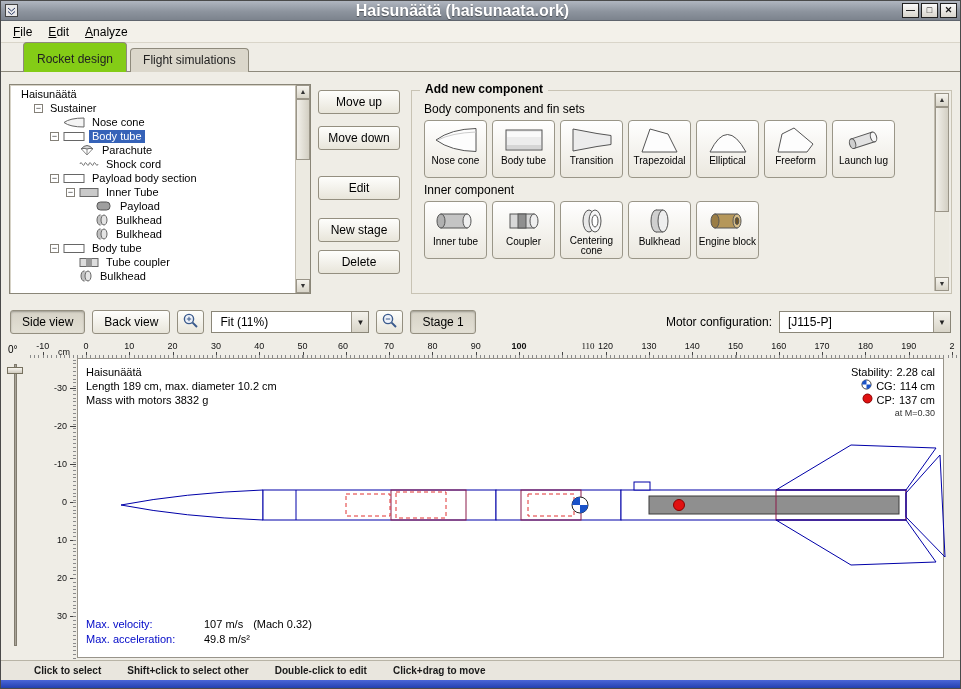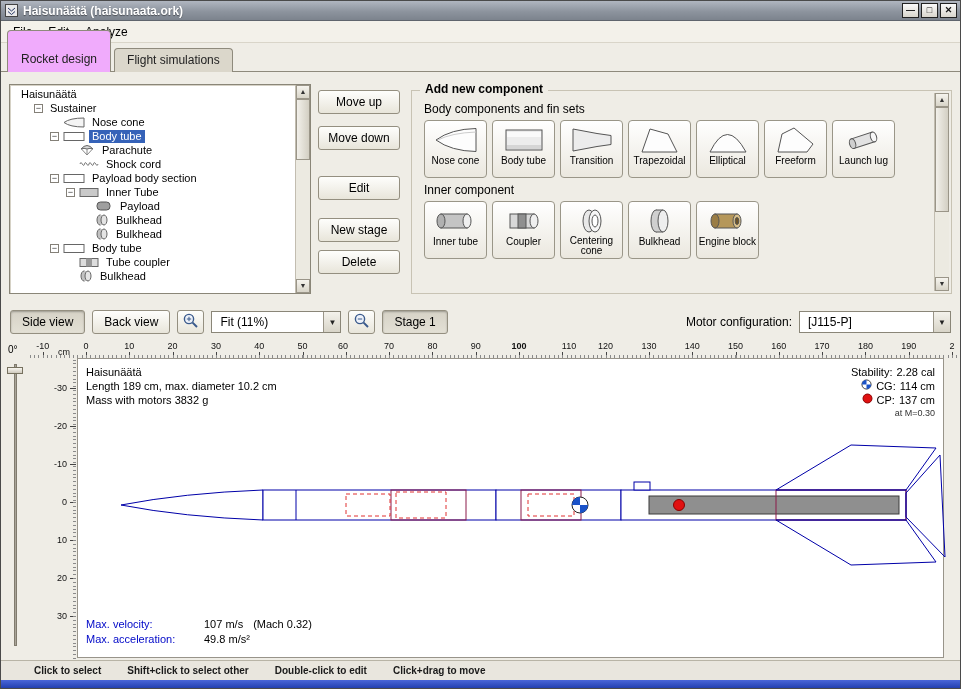--- a/index.html
+++ b/index.html
@@ -7,37 +7,37 @@
     --c-motor:#8f8f8f; --c-cg:#1a52c8; --c-cp:#e01010;
     --win-bg:#efede6; --bord:#948f80;
   }
   *{box-sizing:border-box;}
   body{margin:0;font-family:"Liberation Sans",sans-serif;font-size:12px;color:#000;background:#666;}
   .window{width:961px;height:689px;border:1px solid #4a4a4a;display:flex;flex-direction:column;background:var(--win-bg);position:relative;overflow:hidden;}
 
   
   .titlebar{height:20px;flex:none;display:flex;align-items:center;padding:0 3px;
     background:linear-gradient(180deg,#b0b6c0 0%,#8d949e 55%,#7c838d 100%);border-bottom:1px solid #5f656d;}
-  .titlebar .title{flex:1;color:#fff;font-weight:bold;font-size:12px;text-shadow:0 1px 1px rgba(0,0,0,.45);
+  .titlebar .title{flex:1;text-align:center;color:#fff;font-weight:bold;font-size:16px;text-shadow:0 1px 1px rgba(0,0,0,.45);
     white-space:nowrap;overflow:hidden;}
   .win-icon{width:15px;height:14px;display:flex;align-items:center;justify-content:center;margin-right:4px;}
   .win-controls{display:flex;gap:2px;}
   .winbtn{width:17px;height:15px;background:linear-gradient(#fafafa,#d9d6cd);border:1px solid #222;
     font-size:9px;line-height:13px;text-align:center;font-weight:bold;color:#111;cursor:default;}
 
   
   .menubar{height:22px;flex:none;display:flex;align-items:center;background:#f3f1ea;border-bottom:1px solid #d9d5c9;padding-left:4px;}
   .menu-item{padding:3px 8px;font-size:12px;}
   .menu-item u{text-decoration:underline;}
 
   
   .tabs-row{height:29px;flex:none;display:flex;align-items:flex-end;padding:3px 6px 0;border-bottom:1px solid #8e8a7c;background:var(--win-bg);}
   .tab{padding:4px 12px 5px;border:1px solid #8e8a7c;border-bottom:none;border-radius:4px 4px 0 0;
     background:#dbd7cb;margin-right:3px;font-size:12px;position:relative;top:1px;color:#222;}
-  .tab.active{background:#f0abfc;padding:21px 13px 6px;z-index:2;}
+  .tab.active{background:#84cc16;padding:9px 13px 6px;z-index:2;margin-left:16px;}
 
   
   .top-section{height:232px;flex:none;display:flex;padding:12px 8px 10px;gap:7px;}
   .tree-panel{width:302px;flex:none;background:#fff;border:1px solid #8a8678;box-shadow:inset 1px 1px 0 #d6d2c6;
     display:flex;position:relative;overflow:hidden;}
   .tree-items{flex:1;padding:2px 0 2px 4px;overflow:hidden;}
   .tree-row{display:flex;align-items:center;height:14px;white-space:nowrap;}
   .tree-indent{flex:none;display:inline-block;}
   .slot{width:13px;flex:none;}
   .expander{width:9px;height:9px;flex:none;border:1px solid #848078;background:#fff;font-size:9px;line-height:7px;
@@ -73,22 +73,22 @@
   .pal-label{font-size:10px;line-height:10px;text-align:center;color:#000;}
   .pal-scroll{position:absolute;top:2px;right:2px;bottom:2px;}
 
   
   .view-bar{height:36px;flex:none;display:flex;align-items:center;gap:7px;padding:0 9px;}
   .icon-btn{padding:2px 4px;height:24px;display:flex;align-items:center;}
   .combo{display:flex;align-items:center;background:#fff;border:1px solid #8a8678;height:22px;}
   .combo-value{padding:0 8px;font-size:12px;flex:1;white-space:nowrap;}
   .combo-arrow{width:17px;height:100%;background:linear-gradient(#f4f2ec,#d8d4c8);border-left:1px solid #9a9588;
     font-size:8px;display:flex;align-items:center;justify-content:center;color:#222;}
-  .combo.zoom{width:130px;}
-  .combo.motor{width:152px;}
+  .combo.zoom{width:158px;}
+  .combo.motor{width:172px;}
   .spacer{flex:1;}
   .motor-label{font-size:12px;}
 
   
   .diagram{flex:1;position:relative;overflow:hidden;background:var(--win-bg);}
   .rot-col{position:absolute;left:0;top:0;width:28px;height:100%;}
   .rot-label{position:absolute;left:7px;top:4px;font-size:10px;}
   .rot-track{position:absolute;left:13px;top:24px;bottom:14px;width:3px;background:#a9a498;border:1px solid #807b6e;}
   .rot-handle{position:absolute;left:6px;top:27px;width:16px;height:7px;background:linear-gradient(#f8f6f0,#cfcabe);
     border:1px solid #76715f;}
@@ -514,21 +514,21 @@
         <span class="hlab" style="left: 299px;">60</span>
         <span class="htick" style="left: 316.8px;"></span>
         <span class="hlab" style="left: 345.1px;">70</span>
         <span class="htick" style="left: 360.1px;"></span>
         <span class="hlab" style="left: 388.4px;">80</span>
         <span class="htick" style="left: 403.4px;"></span>
         <span class="hlab" style="left: 431.7px;">90</span>
         <span class="htick" style="left: 446.7px;"></span>
         <span class="hlab bold" style="left: 475px;">100</span>
         <span class="htick" style="left: 490px;"></span>
-        <span class="hlab" style="left: 525px;">110</span>
+        <span class="hlab" style="left: 544px; font-family: Liberation Serif, serif;">110</span>
         <span class="htick" style="left: 533.3px;"></span>
         <span class="hlab" style="left: 561.6px;">120</span>
         <span class="htick" style="left: 576.6px;"></span>
         <span class="hlab" style="left: 604.9px;">130</span>
         <span class="htick" style="left: 619.9px;"></span>
         <span class="hlab" style="left: 648.2px;">140</span>
         <span class="htick" style="left: 663.2px;"></span>
         <span class="hlab" style="left: 691.5px;">150</span>
         <span class="htick" style="left: 706.5px;"></span>
         <span class="hlab" style="left: 734.8px;">160</span>

